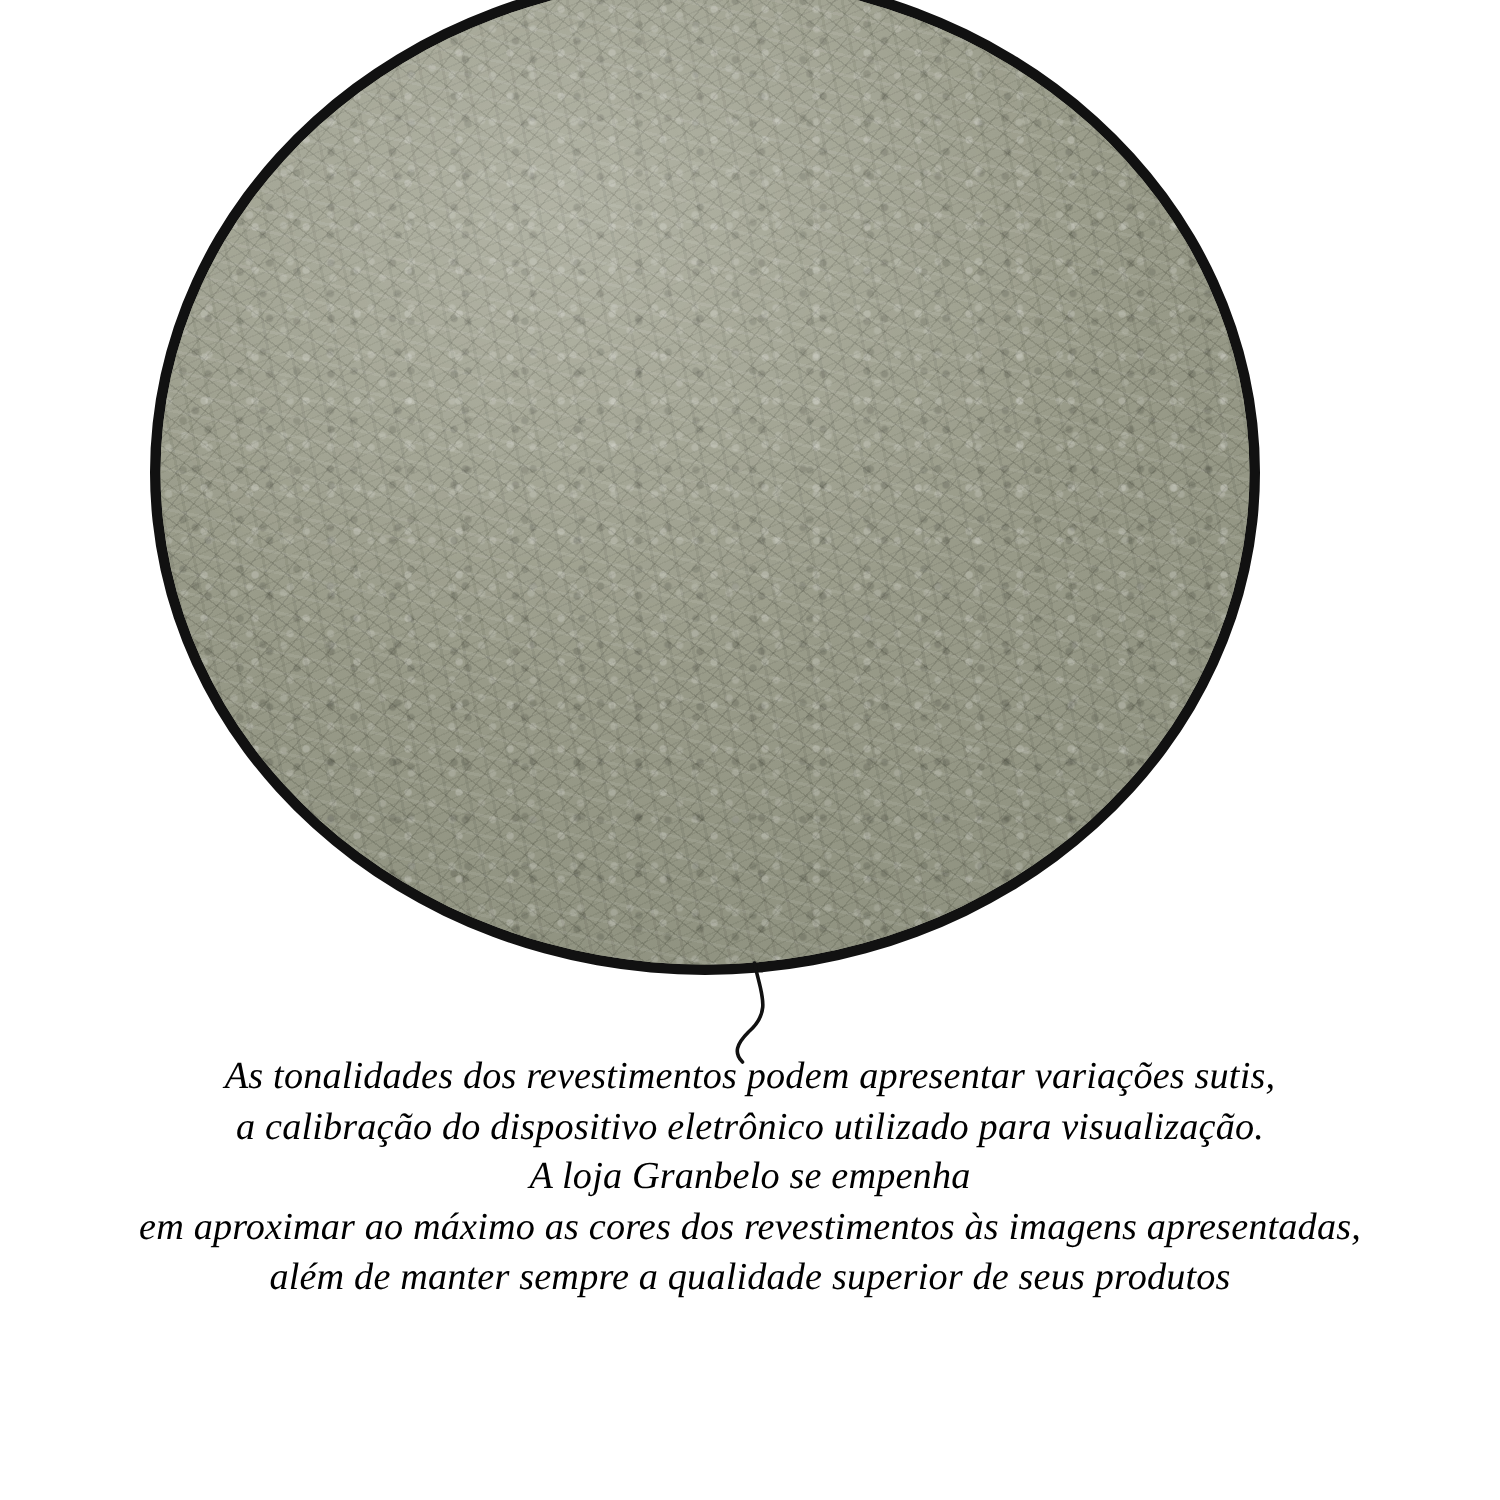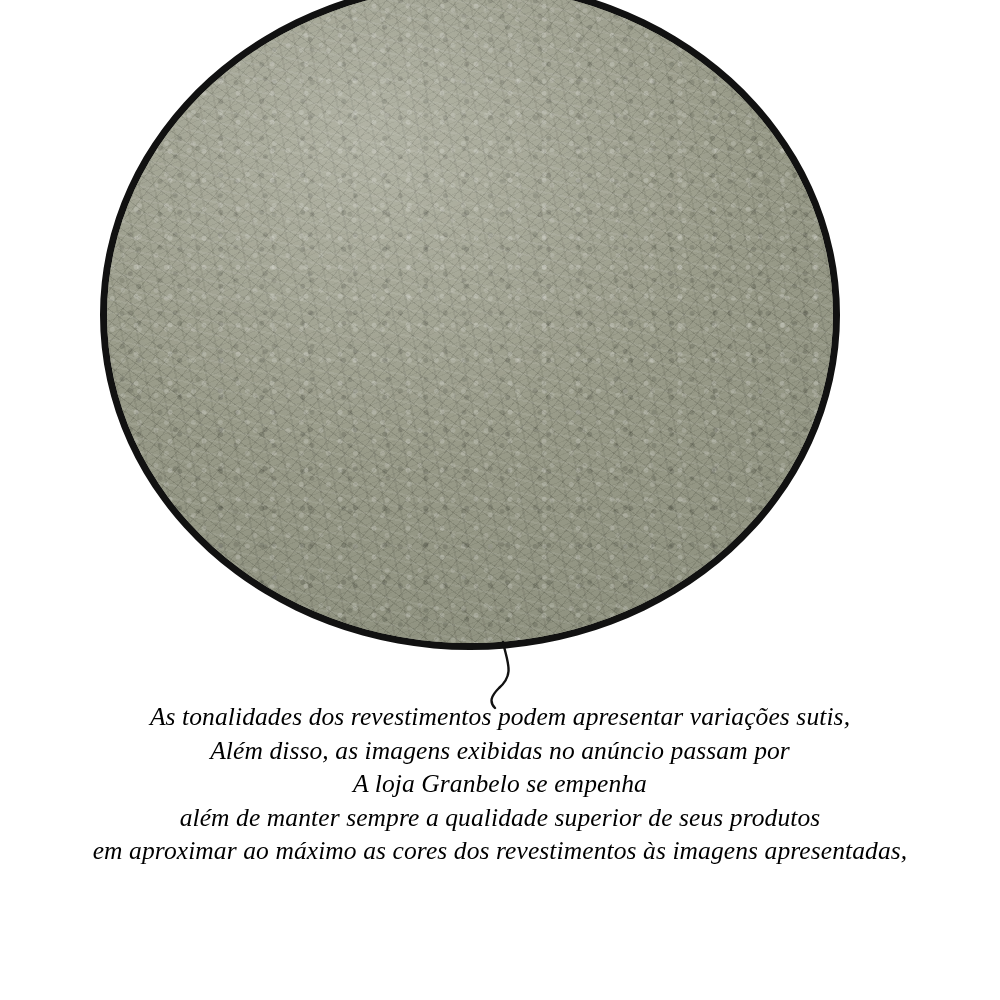--- a/index.html
+++ b/index.html
@@ -122,17 +122,17 @@
   </div>
 
   <svg id="leader-line" viewBox="0 0 110 80">
     <path d="M48 2 C 52 22, 60 34, 44 48 C 36 56, 34 62, 40 68" fill="none" stroke="#111111" stroke-width="2.4" stroke-linecap="round"></path>
   </svg>
 
 </div>
 
 <div id="disclaimer">
   <span class="line">As tonalidades dos revestimentos podem apresentar variações sutis,</span>
-  <span class="line">Além disso, as imagens exibidas no anúncio passam por</span>
+  <span class="line">a calibração do dispositivo eletrônico utilizado para visualização.</span>
   <span class="line">A loja Granbelo se empenha</span>
+  <span class="line">em aproximar ao máximo as cores dos revestimentos às imagens apresentadas,</span>
   <span class="line">além de manter sempre a qualidade superior de seus produtos</span>
-  <span class="line">em aproximar ao máximo as cores dos revestimentos às imagens apresentadas,</span>
 </div>
 
 </body></html>

